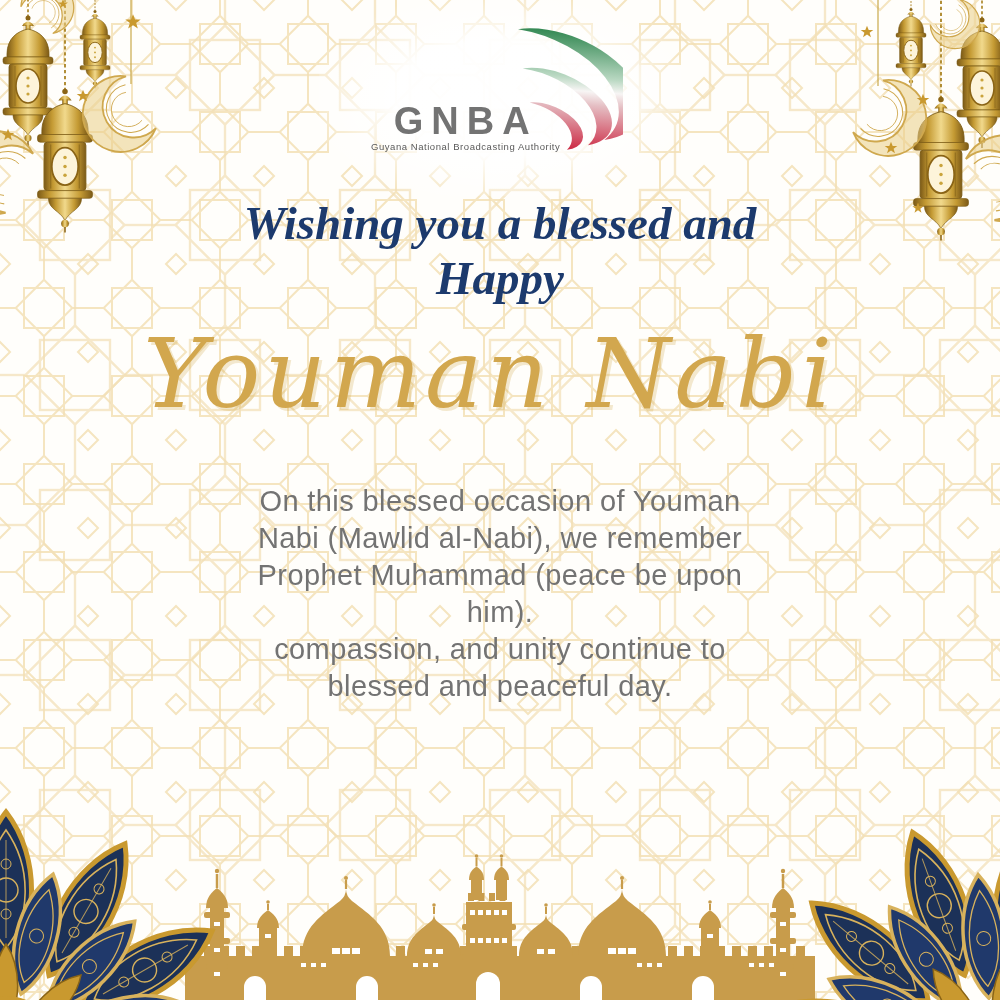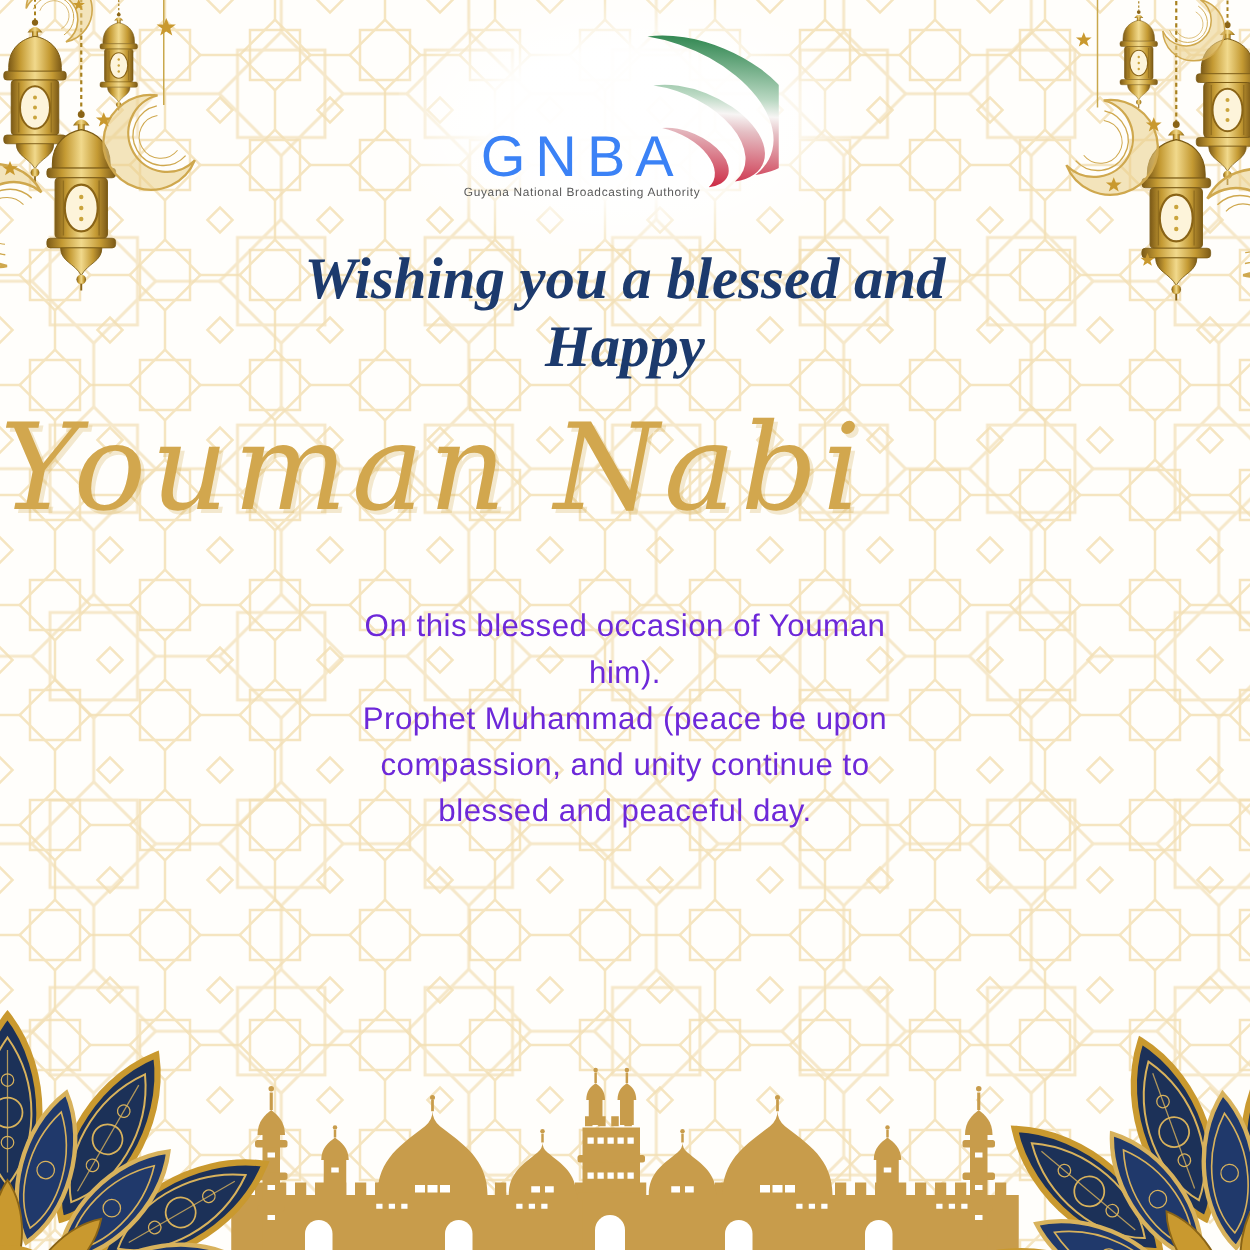--- a/index.html
+++ b/index.html
@@ -5,34 +5,34 @@
   html,body{margin:0;padding:0;width:1000px;height:1000px;overflow:hidden;
     font-family:"Liberation Sans",sans-serif;background:#ffffff;}
   .card{position:absolute;inset:0;width:1000px;height:1000px;background:#fffefb;overflow:hidden;}
   svg.deco{position:absolute;left:0;top:0;width:1000px;height:1000px;z-index:1;}
 
   .logo{position:absolute;top:18px;left:50%;transform:translateX(-50%);
     width:270px;height:160px;z-index:5;}
   .logo .glow{position:absolute;inset:-18px -46px;
     background:radial-gradient(ellipse at center,rgba(255,255,255,.96) 42%,rgba(255,255,255,0) 78%);}
   .logo-text{position:absolute;left:6px;top:84px;text-align:center;}
-  .logo-name{font-size:46px;font-weight:normal;letter-spacing:8px;color:#3b82f6;line-height:1;}
+  .logo-name{font-size:38px;font-weight:bold;letter-spacing:8px;color:#737373;line-height:1;}
   .logo-tagline{font-size:9.5px;letter-spacing:.55px;color:#5a5a5a;margin-top:1px;white-space:nowrap;}
   .swoosh{position:absolute;left:118px;top:4px;width:140px;height:134px;}
 
   .headline{position:absolute;top:196px;left:0;width:1000px;text-align:center;z-index:4;
     font-family:"Liberation Serif",serif;font-style:italic;font-weight:bold;
     color:#1c3a6d;font-size:47px;line-height:55px;}
-  .script-title{position:absolute;top:308px;left:0;width:836px;text-align:left;z-index:4;
+  .script-title{position:absolute;top:308px;left:0;width:836px;text-align:right;z-index:4;
     font-family:"DejaVu Serif",serif;font-style:italic;color:#d2a74e;
     font-size:96px;line-height:132px;letter-spacing:4px;
     text-shadow:3px 3px 0 rgba(201,153,47,.22);}
   .message{position:absolute;top:483px;left:50%;transform:translateX(-50%);
-    width:660px;text-align:center;z-index:4;color:#6d28d9;
-    font-size:25px;line-height:37px;letter-spacing:.4px;}
+    width:660px;text-align:center;z-index:4;color:#737373;
+    font-size:29px;line-height:37px;letter-spacing:.4px;}
 </style>
 </head>
 <body>
 
 <div class="card">
 
   <svg class="deco" viewBox="0 0 1000 1000" aria-hidden="true">
     <defs>
       <pattern id="tile" width="88" height="88" patternUnits="userSpaceOnUse">
         <g fill="none" stroke="#f3e0b6" stroke-width="2">
@@ -312,19 +312,20 @@
 
   <div class="headline">
     <div>Wishing you a blessed and</div>
     <div>Happy</div>
   </div>
 
   <div class="script-title">Youman Nabi</div>
 
   <div class="message">
     <div>On this blessed occasion of Youman</div>
+    <div>Nabi (Mawlid al-Nabi), we remember</div>
+    <div>Prophet Muhammad (peace be upon</div>
     <div>him).</div>
-    <div>Prophet Muhammad (peace be upon</div>
     <div>compassion, and unity continue to</div>
     <div>blessed and peaceful day.</div>
   </div>
 
 </div>
 
 </body></html>

